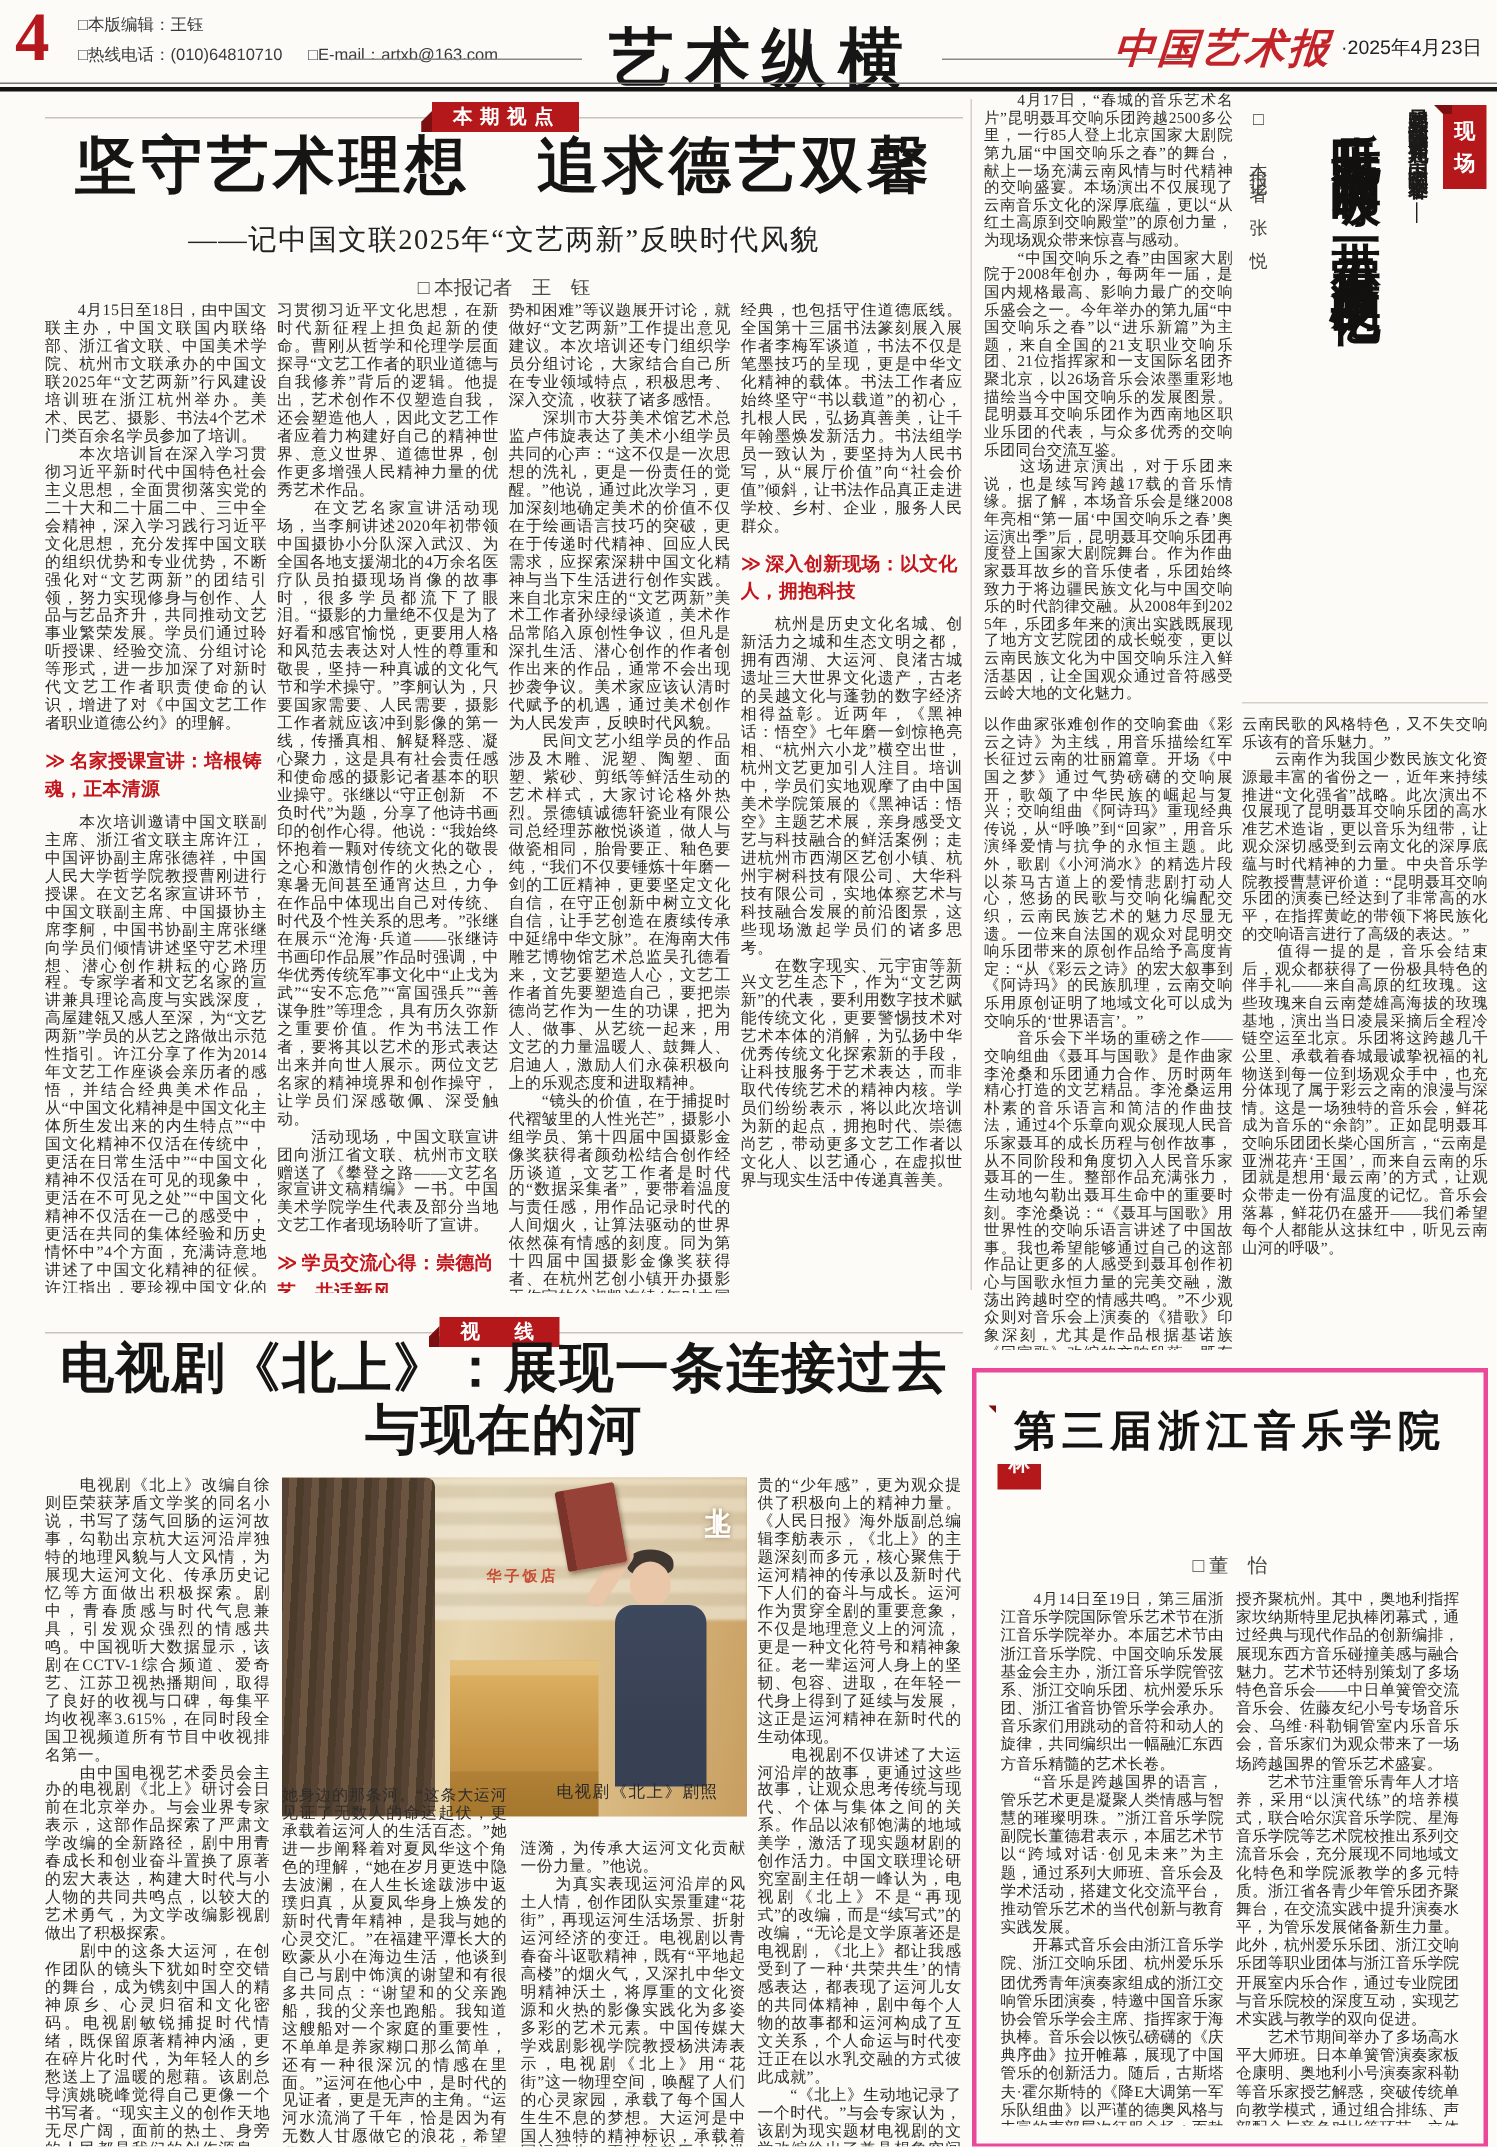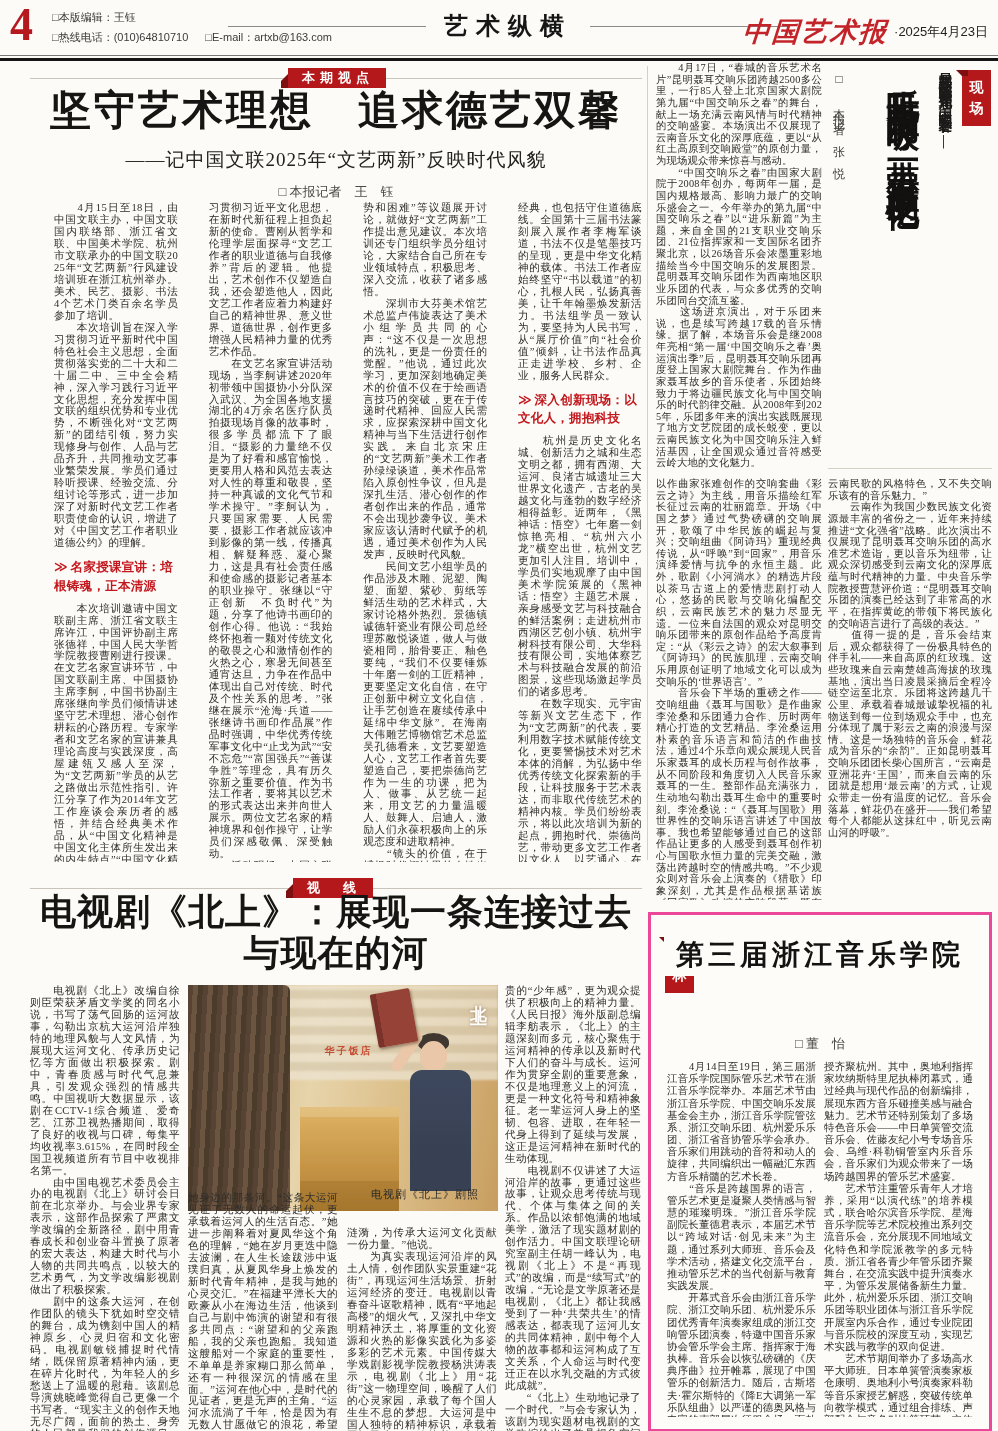--- a/index.html
+++ b/index.html
@@ -8,21 +8,21 @@
     background:#fcfbf7;color:#2e2c2a;
     font-family:"Liberation Serif","DejaVu Serif",serif;
   }
   
   .hdr{position:absolute;left:0;top:0;width:998px;height:62px;}
   .pagenum{position:absolute;left:10px;top:2px;font-size:46px;font-weight:700;color:#b5191d;line-height:1;}
   .hdr-info{position:absolute;left:52px;top:8px;font-size:11px;color:#3a3a3a;font-family:"Liberation Sans","DejaVu Sans",sans-serif;line-height:1.8;}
   .hdr-info .row2 span{margin-right:14px;}
   .titlewrap{position:absolute;left:228px;top:10px;width:560px;display:flex;align-items:center;}
   .titlewrap::before,.titlewrap::after{content:"";flex:1;border-top:1px solid #8c8a86;}
-  .sec-title{font-size:24px;font-weight:900;letter-spacing:8px;color:#161616;padding:0 18px;white-space:nowrap;}
+  .sec-title{font-size:43px;font-weight:900;letter-spacing:8px;color:#161616;padding:0 18px;white-space:nowrap;}
   .mast{position:absolute;right:10px;top:14px;display:flex;align-items:center;}
   .mast-logo{color:#c3242a;font-style:italic;font-weight:700;font-size:27px;letter-spacing:2px;transform:skew(-4deg);}
   .mast-date{font-size:13px;color:#222;margin-left:6px;font-family:"Liberation Sans",sans-serif;}
   .rule-thin{position:absolute;left:0;top:55px;width:998px;border-top:1px solid #777;}
   .rule-thick{position:absolute;left:0;top:58px;width:998px;border-top:3px solid #141414;}
   
   .tagline{position:absolute;border-top:1px solid #c8c4bb;}
   .tag-h{position:absolute;background:#b4181a;color:#fff;font-family:"Liberation Sans","DejaVu Sans",sans-serif;
     font-weight:700;font-size:13px;letter-spacing:5px;padding:3px 12px 4px 14px;line-height:1;}
   .tag-h::before{content:"";position:absolute;left:-7px;bottom:0;border:7px solid transparent;border-right-color:#7d0f11;border-bottom-color:#7d0f11;width:0;height:0;border-left-width:0;border-top-width:7px;}
@@ -32,21 +32,21 @@
   
   .f-head{position:absolute;left:30px;top:88px;width:612px;text-align:center;}
   .f-headline{font-size:41px;font-weight:900;letter-spacing:3px;color:#171513;line-height:1.1;}
   .f-subhead{font-size:19px;color:#242220;margin-top:14px;letter-spacing:1px;}
   .f-byline{font-size:13px;color:#4c4a46;margin-top:10px;}
   .cols{position:absolute;display:flex;}
   .col{text-align:justify;overflow:hidden;word-break:break-all;}
   .col p.para{margin:0;}
   .colhead{color:#c3161c;font-family:"Liberation Sans","DejaVu Sans",sans-serif;font-weight:700;font-size:12.5px;line-height:1.5;margin:8px 0 7px;text-align:left;text-indent:0;}
   .colhead .mark{font-weight:900;letter-spacing:-2px;margin-right:5px;font-size:13px;}
-  .f-cols .col{width:148px;margin-right:6.6px;height:660px;font-size:10.6px;line-height:1.13;letter-spacing:.3px;margin-left:24px;}
+  .f-cols .col{width:148px;margin-right:6.6px;height:660px;font-size:10.6px;line-height:1.13;letter-spacing:.3px;}
   .f-cols .col:last-child{margin-right:0;}
   
   .vsep{position:absolute;left:647px;top:66px;height:794px;border-left:1px solid #d4d0c8;}
   .s-colA{position:absolute;left:656px;top:62px;width:166px;height:406px;}
   .s-colB{position:absolute;left:656px;top:478px;width:166px;height:422px;}
   .s-colC{position:absolute;left:828px;top:478px;width:164px;height:422px;}
   .s-colA,.s-colB,.s-colC{font-size:10.3px;line-height:1.13;letter-spacing:.2px;}
   .vhead{position:absolute;left:828px;top:62px;width:164px;height:406px;border-bottom:1px solid #d4d0c8;}
   .v-kicker{position:absolute;right:38px;top:0;height:100%;writing-mode:vertical-rl;font-size:13.5px;letter-spacing:2px;color:#1c1b1a;font-weight:600;}
   .v-headline{position:absolute;right:66px;top:0;height:100%;writing-mode:vertical-rl;

